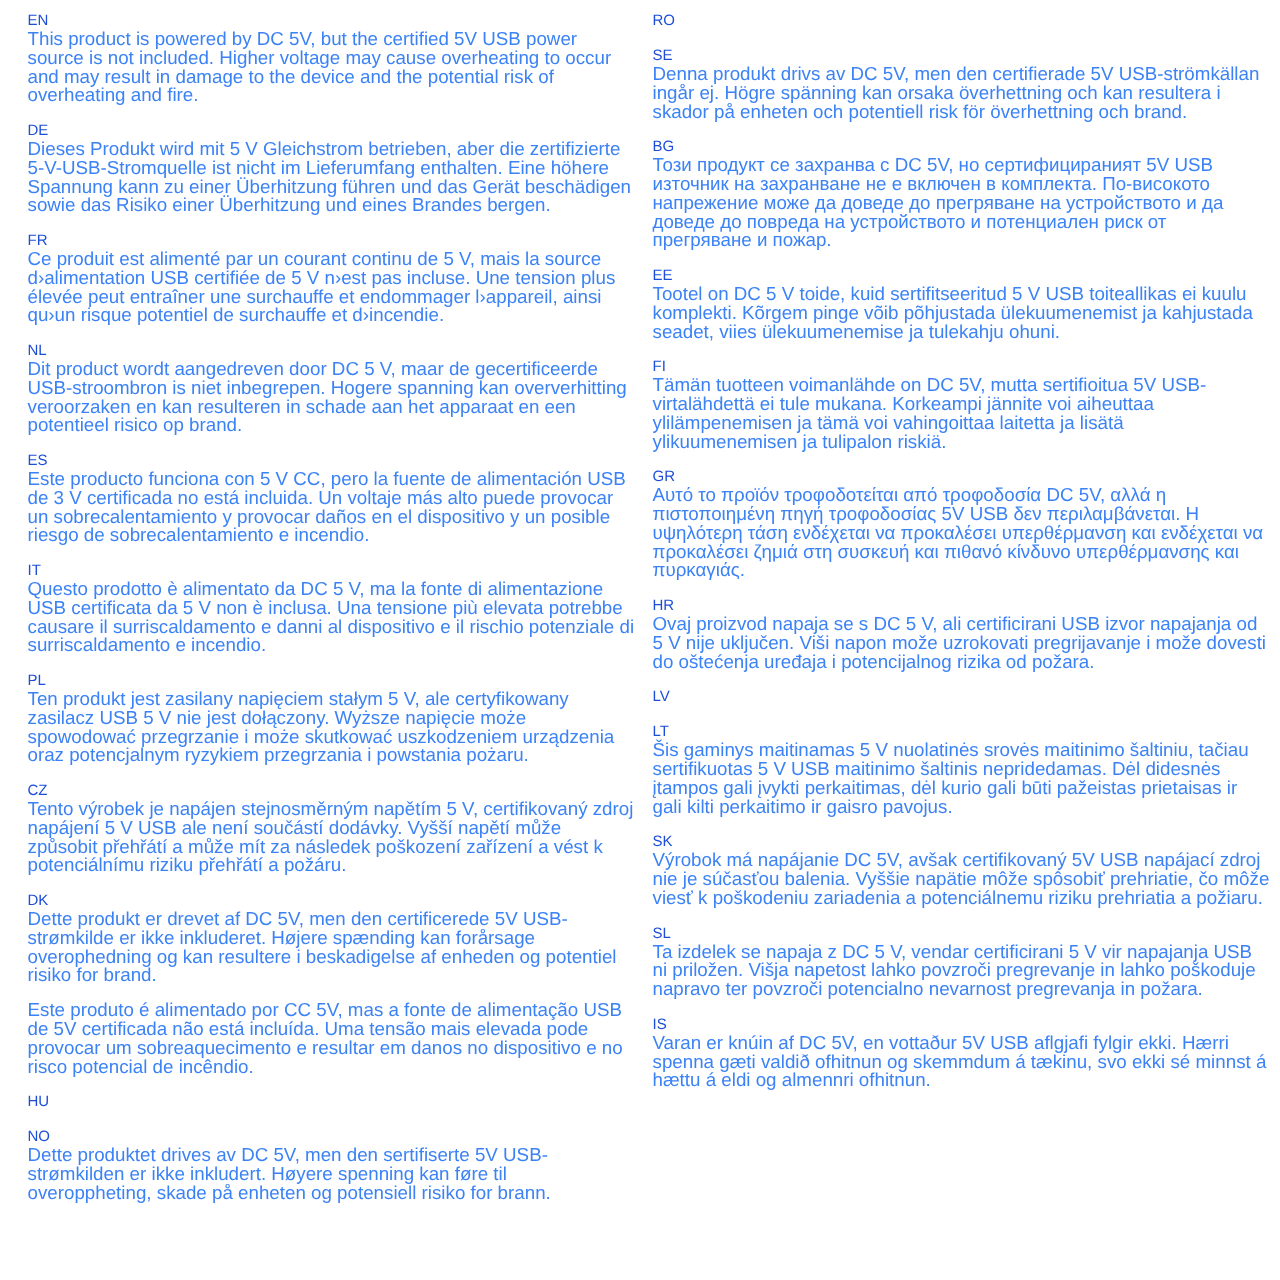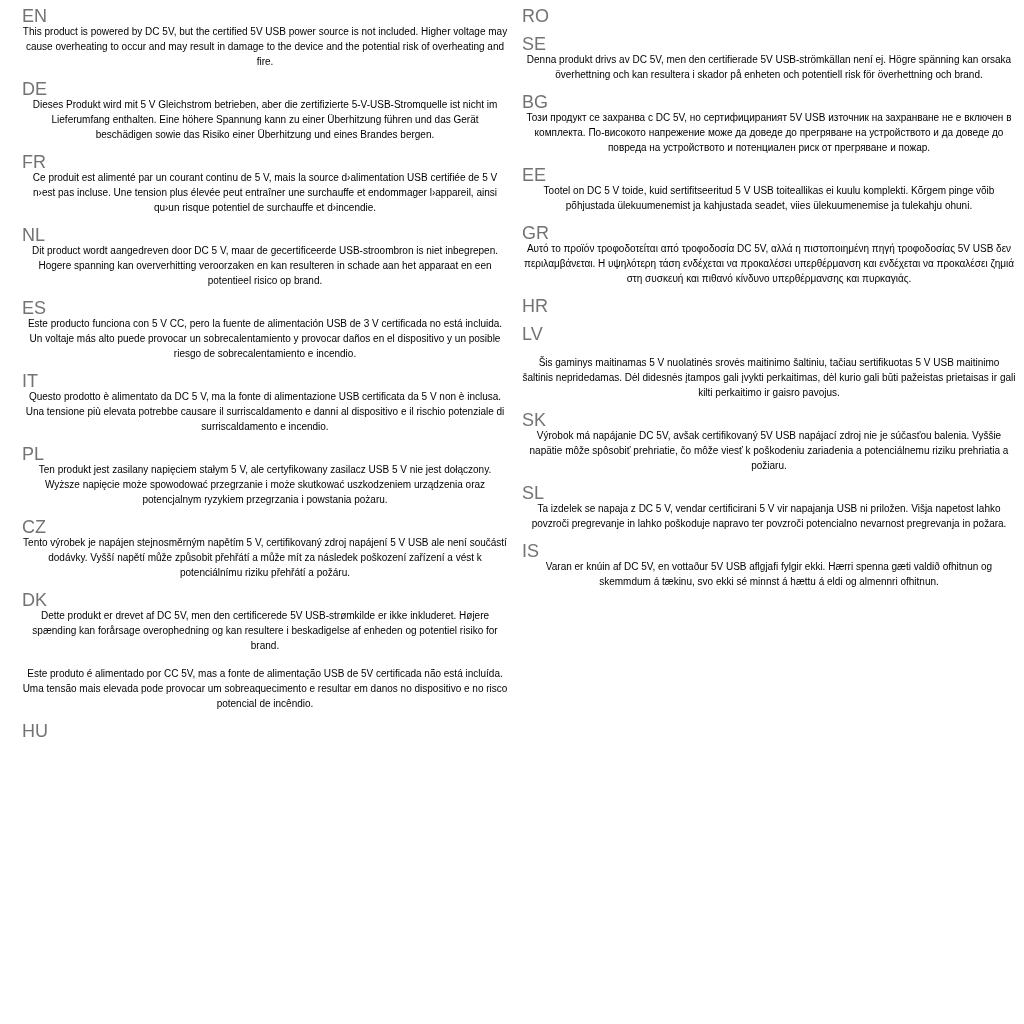--- a/index.html
+++ b/index.html
@@ -23,30 +23,29 @@
   }
   .col {
     flex: 0 0 auto;
   }
   .col-left  { width: 486px; }
   .col-right { width: 494px; }
   .section {
     margin-bottom: 13px;
   }
   .lang-code {
-    font-size: 18px;
+    font-size: 12px;
     line-height: 15px;
     font-weight: 400;
-    color: #737373;
+    color: #1d4ed8;
   }
   .lang-text {
-    font-size: 10px;
+    font-size: 15px;
     line-height: 15px;
-    color: #000000;
-    text-align: center;
+    color: #3b82f6;
   }
 </style>
 </head>
 <body>
 
 <div class="page">
   <div class="col col-left" id="col-left">
       <div class="section">
         <div class="lang-code">EN</div>
         <div class="lang-text">This product is powered by DC 5V, but the certified 5V USB power source is not included. Higher voltage may cause overheating to occur and may result in damage to the device and the potential risk of overheating and fire.</div>
@@ -82,48 +81,58 @@
       <div class="section">
         <div class="lang-code">DK</div>
         <div class="lang-text">Dette produkt er drevet af DC 5V, men den certificerede 5V USB-strømkilde er ikke inkluderet. Højere spænding kan forårsage overophedning og kan resultere i beskadigelse af enheden og potentiel risiko for brand.</div>
       </div>
       <div class="section">
         <div class="lang-text">Este produto é alimentado por CC 5V, mas a fonte de alimentação USB de 5V certificada não está incluída. Uma tensão mais elevada pode provocar um sobreaquecimento e resultar em danos no dispositivo e no risco potencial de incêndio.</div>
       </div>
       <div class="section">
         <div class="lang-code">HU</div>
       </div>
+      <div class="section">
+        <div class="lang-code">NO</div>
+        <div class="lang-text">Dette produktet drives av DC 5V, men den sertifiserte 5V USB-strømkilden er ikke inkludert. Høyere spenning kan føre til overoppheting, skade på enheten og potensiell risiko for brann.</div>
+      </div>
     </div>
   <div class="col col-right" id="col-right">
       <div class="section">
         <div class="lang-code">RO</div>
       </div>
       <div class="section">
         <div class="lang-code">SE</div>
-        <div class="lang-text">Denna produkt drivs av DC 5V, men den certifierade 5V USB-strömkällan není ej. Högre spänning kan orsaka överhettning och kan resultera i skador på enheten och potentiell risk för överhettning och brand.</div>
+        <div class="lang-text">Denna produkt drivs av DC 5V, men den certifierade 5V USB-strömkällan ingår ej. Högre spänning kan orsaka överhettning och kan resultera i skador på enheten och potentiell risk för överhettning och brand.</div>
       </div>
       <div class="section">
         <div class="lang-code">BG</div>
         <div class="lang-text">Този продукт се захранва с DC 5V, но сертифицираният 5V USB източник на захранване не е включен в комплекта. По-високото напрежение може да доведе до прегряване на устройството и да доведе до повреда на устройството и потенциален риск от прегряване и пожар.</div>
       </div>
       <div class="section">
         <div class="lang-code">EE</div>
         <div class="lang-text">Tootel on DC 5 V toide, kuid sertifitseeritud 5 V USB toiteallikas ei kuulu komplekti. Kõrgem pinge võib põhjustada ülekuumenemist ja kahjustada seadet, viies ülekuumenemise ja tulekahju ohuni.</div>
       </div>
       <div class="section">
+        <div class="lang-code">FI</div>
+        <div class="lang-text">Tämän tuotteen voimanlähde on DC 5V, mutta sertifioitua 5V USB-virtalähdettä ei tule mukana. Korkeampi jännite voi aiheuttaa ylilämpenemisen ja tämä voi vahingoittaa laitetta ja lisätä ylikuumenemisen ja tulipalon riskiä.</div>
+      </div>
+      <div class="section">
         <div class="lang-code">GR</div>
         <div class="lang-text">Αυτό το προϊόν τροφοδοτείται από τροφοδοσία DC 5V, αλλά η πιστοποιημένη πηγή τροφοδοσίας 5V USB δεν περιλαμβάνεται. Η υψηλότερη τάση ενδέχεται να προκαλέσει υπερθέρμανση και ενδέχεται να προκαλέσει ζημιά στη συσκευή και πιθανό κίνδυνο υπερθέρμανσης και πυρκαγιάς.</div>
       </div>
       <div class="section">
         <div class="lang-code">HR</div>
+        <div class="lang-text">Ovaj proizvod napaja se s DC 5 V, ali certificirani USB izvor napajanja od 5 V nije uključen. Viši napon može uzrokovati pregrijavanje i može dovesti do oštećenja uređaja i potencijalnog rizika od požara.</div>
       </div>
       <div class="section">
         <div class="lang-code">LV</div>
       </div>
       <div class="section">
+        <div class="lang-code">LT</div>
         <div class="lang-text">Šis gaminys maitinamas 5 V nuolatinės srovės maitinimo šaltiniu, tačiau sertifikuotas 5 V USB maitinimo šaltinis nepridedamas. Dėl didesnės įtampos gali įvykti perkaitimas, dėl kurio gali būti pažeistas prietaisas ir gali kilti perkaitimo ir gaisro pavojus.</div>
       </div>
       <div class="section">
         <div class="lang-code">SK</div>
         <div class="lang-text">Výrobok má napájanie DC 5V, avšak certifikovaný 5V USB napájací zdroj nie je súčasťou balenia. Vyššie napätie môže spôsobiť prehriatie, čo môže viesť k poškodeniu zariadenia a potenciálnemu riziku prehriatia a požiaru.</div>
       </div>
       <div class="section">
         <div class="lang-code">SL</div>
         <div class="lang-text">Ta izdelek se napaja z DC 5 V, vendar certificirani 5 V vir napajanja USB ni priložen. Višja napetost lahko povzroči pregrevanje in lahko poškoduje napravo ter povzroči potencialno nevarnost pregrevanja in požara.</div>
       </div>

